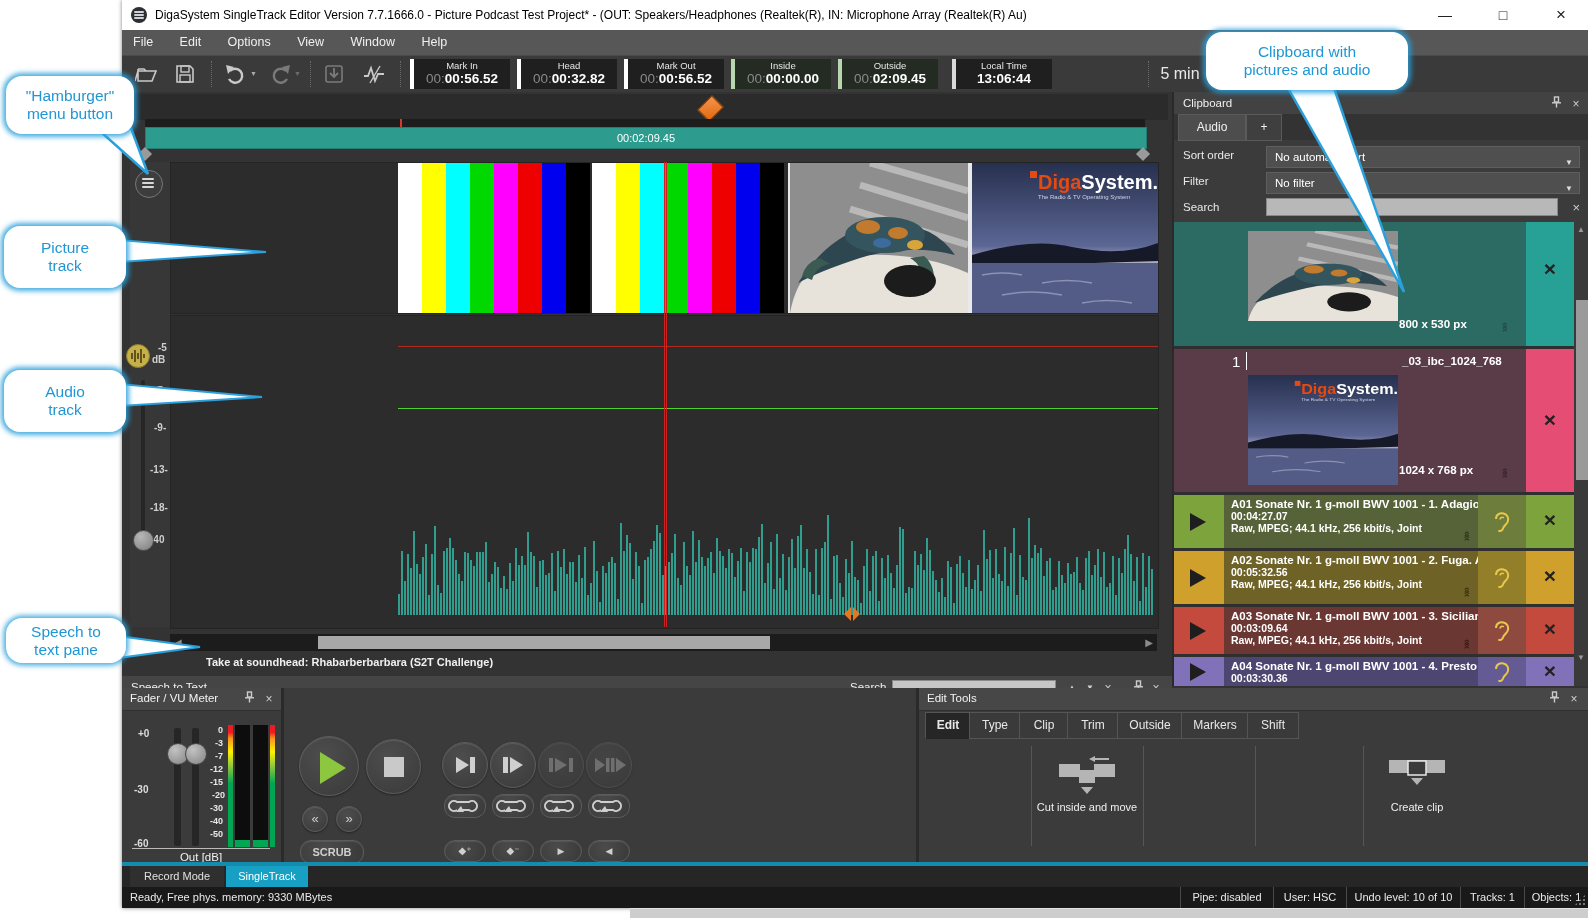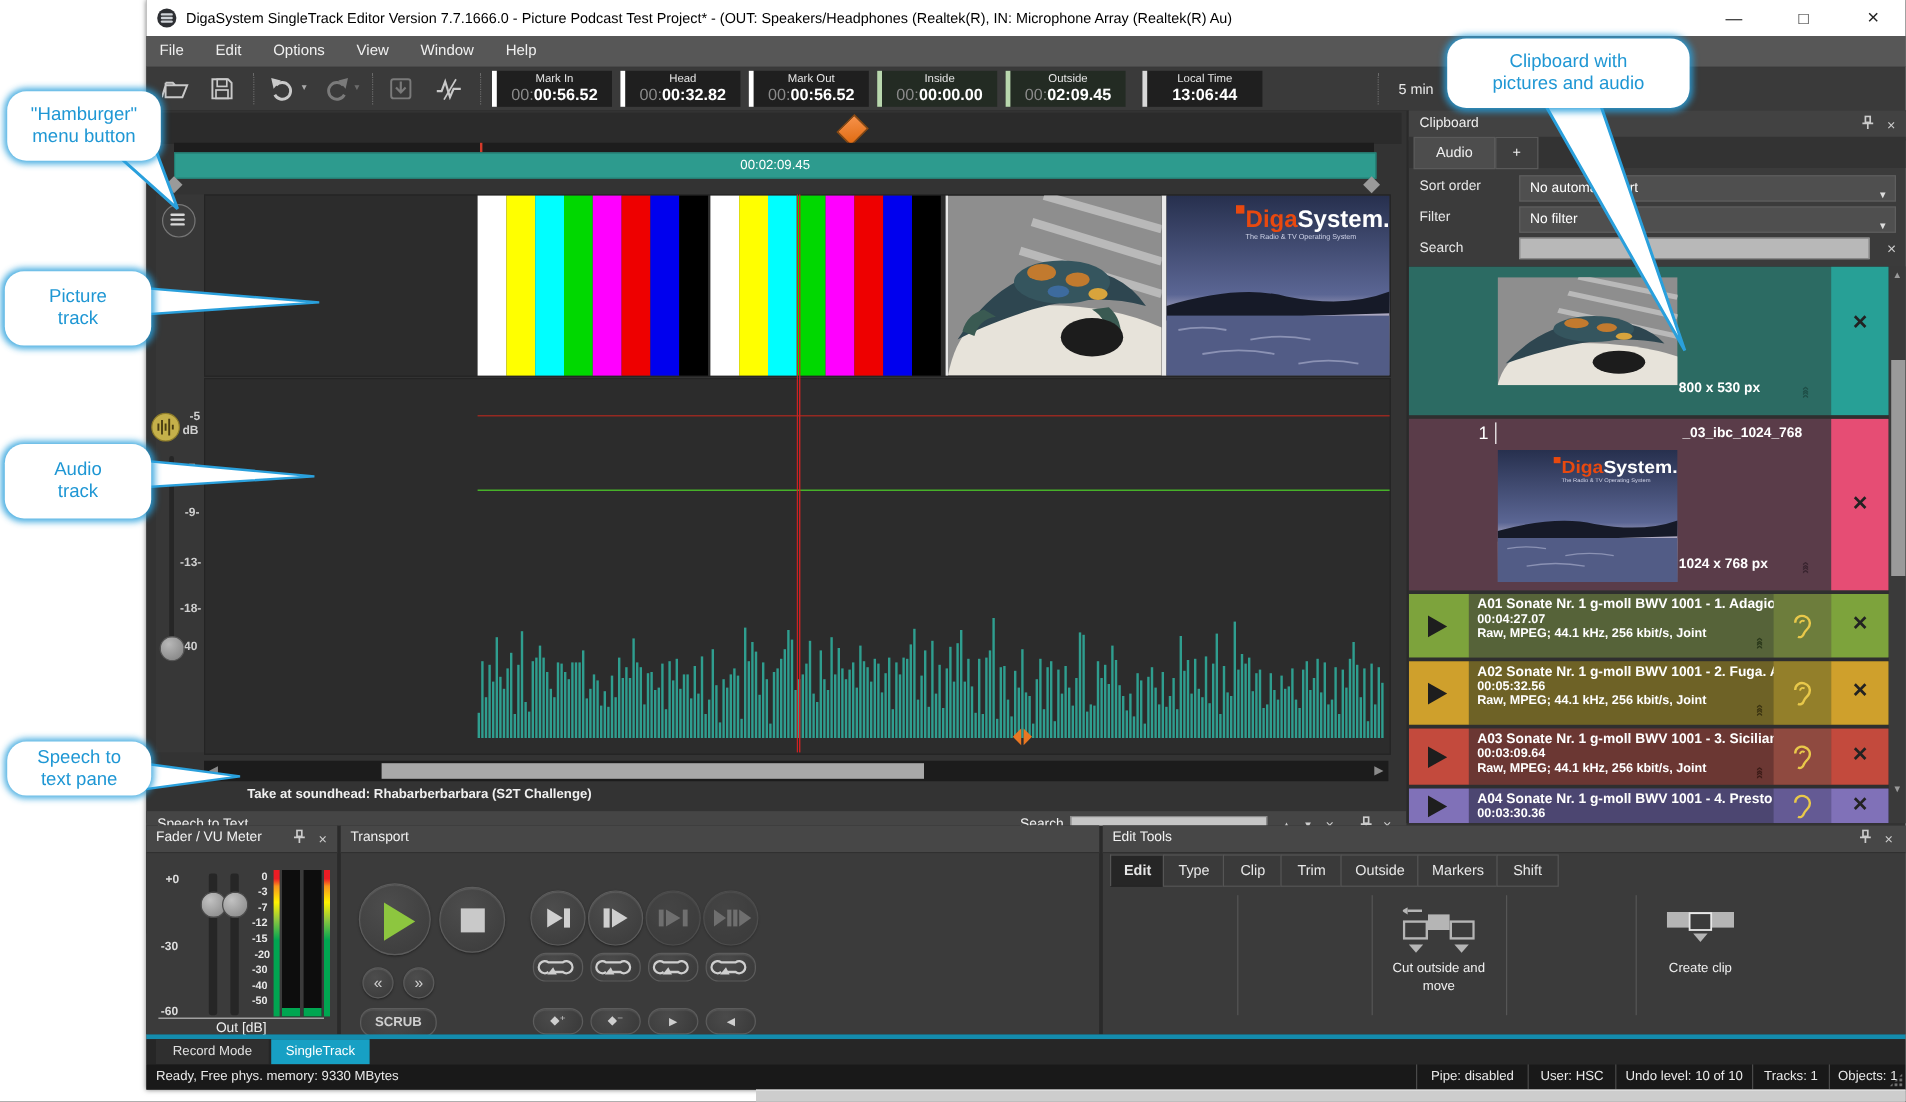--- a/index.html
+++ b/index.html
@@ -21,21 +21,21 @@
   .tbico{position:absolute;top:7px;width:24px;height:22px;}
   .tbico svg{width:24px;height:22px;}
   .tbsep{position:absolute;top:5px;height:26px;border-left:1px dotted #6a6a6a;}
   .tcaret{position:absolute;top:14px;font-size:7px;color:#aaa;}
   .timebox{position:absolute;top:3px;width:100px;height:30px;background:#1f1f1f;}
   .timebox .acc{position:absolute;left:0;top:0;width:4px;height:30px;}
   .timebox .tlab{position:absolute;left:6px;right:2px;top:1px;text-align:center;font-size:9.5px;color:#e6e6e6;}
   .timebox .tval{position:absolute;left:6px;right:2px;top:12px;text-align:center;font-size:13.5px;font-weight:bold;color:#ffffff;white-space:nowrap;}
   .timebox .dim{color:#8a8a8a;font-weight:normal;}
   .timebox.greenish{background:#232b23;}
-  .zbtn{position:absolute;top:3px;height:30px;line-height:30px;color:#e8e8e8;font-size:12px;text-align:center;}
+  .zbtn{position:absolute;top:3px;height:30px;line-height:30px;color:#e8e8e8;font-size:16px;text-align:center;}
   .zsep{position:absolute;top:9px;height:18px;border-left:1px solid #555;}
 
   
   #mainarea{position:absolute;left:0;top:92px;width:1050px;height:594px;background:#333333;}
   #ruler{position:absolute;left:4px;top:2px;width:1042px;height:26px;background:#2b2b2b;}
   #headmarker{position:absolute;left:576px;top:6px;width:15px;height:15px;background:linear-gradient(135deg,#f6924b,#e06a10);border:1px solid #8a4a12;transform:rotate(45deg) scaleY(1.25);}
   #overviewstrip{position:absolute;left:23px;top:27px;width:1000px;height:8px;background:#1d1d1d;}
   #ovtick{position:absolute;left:255px;top:0;width:2px;height:8px;background:#d43a2a;}
   #posbar{position:absolute;left:23px;top:35px;width:1000px;height:20px;background:#2d9b8e;border:1px solid #247c72;text-align:center;line-height:20px;color:#fff;font-size:11px;}
   .gdiamond{position:absolute;top:57px;width:10px;height:10px;background:#9a9a9a;transform:rotate(45deg);}
@@ -876,23 +876,20 @@
           <i></i>
         </div>
       <div class="vucol" style="left:131px">
           <i></i>
         </div>
       <div class="vugrad" style="left:148px"></div>
       <div id="outlab">Out [dB]</div>
     </div>
 
     <div class="bpanel" style="left:162px;width:632px">
-      <div class="bphead">
-          <span class="ptitle">Transport</span>
-        </div>
       <div class="cirbtn" style="left:15px;top:48px;width:58px;height:58px">
           <span class="playtri"></span>
         </div>
       <div class="cirbtn" style="left:82px;top:51px;width:53px;height:53px">
           <span class="stopsq"></span>
         </div>
 
       <div class="cirbtn" style="left:158px;top:54px;width:44px;height:44px">
         <svg width="44" height="44" viewBox="0 0 44 44">
             <polygon points="13,14 26,22 13,30" fill="#cfcfcf"></polygon>
@@ -962,33 +959,32 @@
       </div>
       <span class="etab active" style="left:6px;top:24px;width:44px">Edit</span>
       <span class="etab" style="left:50px;top:24px;width:50px">Type</span>
       <span class="etab" style="left:100px;top:24px;width:48px">Clip</span>
       <span class="etab" style="left:148px;top:24px;width:50px">Trim</span>
       <span class="etab" style="left:198px;top:24px;width:64px">Outside</span>
       <span class="etab" style="left:262px;top:24px;width:66px">Markers</span>
       <span class="etab" style="left:328px;top:24px;width:50px">Shift</span>
 
       <span class="etsep" style="left:112px"></span>
+      <div class="etool" style="left:116px;width:104px">
+        <span class="ticon"><svg width="56" height="40" viewBox="0 0 56 40">
+              <rect x="0" y="8" width="21" height="13" fill="#b5b5b5"></rect>
+              <rect x="35" y="8" width="21" height="13" fill="#b5b5b5"></rect>
+              <rect x="20" y="14" width="16" height="13" fill="#b5b5b5"></rect>
+              <line x1="50" y1="3" x2="36" y2="3" stroke="#b5b5b5" stroke-width="2"></line>
+              <polygon points="36,0 36,6 30,3" fill="#b5b5b5"></polygon>
+              <polygon points="22,31 34,31 28,38" fill="#b5b5b5"></polygon>
+            </svg></span>
+        <div class="tlabel">Cut inside and move</div>
+      </div>
       <span class="etsep" style="left:224px"></span>
-      <div class="etool" style="left:228px;width:104px">
-        <span class="ticon"><svg width="60" height="40" viewBox="0 0 60 40">
-              <line x1="16" y1="3" x2="4" y2="3" stroke="#b5b5b5" stroke-width="2"></line>
-              <polygon points="4,0 4,6 -1,3" fill="#b5b5b5"></polygon>
-              <rect x="1" y="12" width="19" height="14" fill="none" stroke="#b5b5b5" stroke-width="2"></rect>
-              <rect x="40" y="12" width="19" height="14" fill="none" stroke="#b5b5b5" stroke-width="2"></rect>
-              <rect x="21" y="6" width="18" height="13" fill="#b5b5b5"></rect>
-              <polygon points="5,31 17,31 11,38" fill="#b5b5b5"></polygon>
-              <polygon points="43,31 55,31 49,38" fill="#b5b5b5"></polygon>
-            </svg></span>
-        <div class="tlabel">Cut outside and move</div>
-      </div>
       <span class="etsep" style="left:336px"></span>
       <span class="etsep" style="left:444px"></span>
       <div class="etool" style="left:448px;width:100px">
         <span class="ticon"><svg width="56" height="36" viewBox="0 0 56 36">
               <rect x="0" y="4" width="56" height="13" fill="#b5b5b5"></rect>
               <rect x="19" y="5" width="18" height="14" fill="#3b3b3b" stroke="#e8e8e8" stroke-width="1.5"></rect>
               <polygon points="22,22 34,22 28,29" fill="#b5b5b5"></polygon>
             </svg></span>
         <div class="tlabel">Create clip</div>
       </div>

